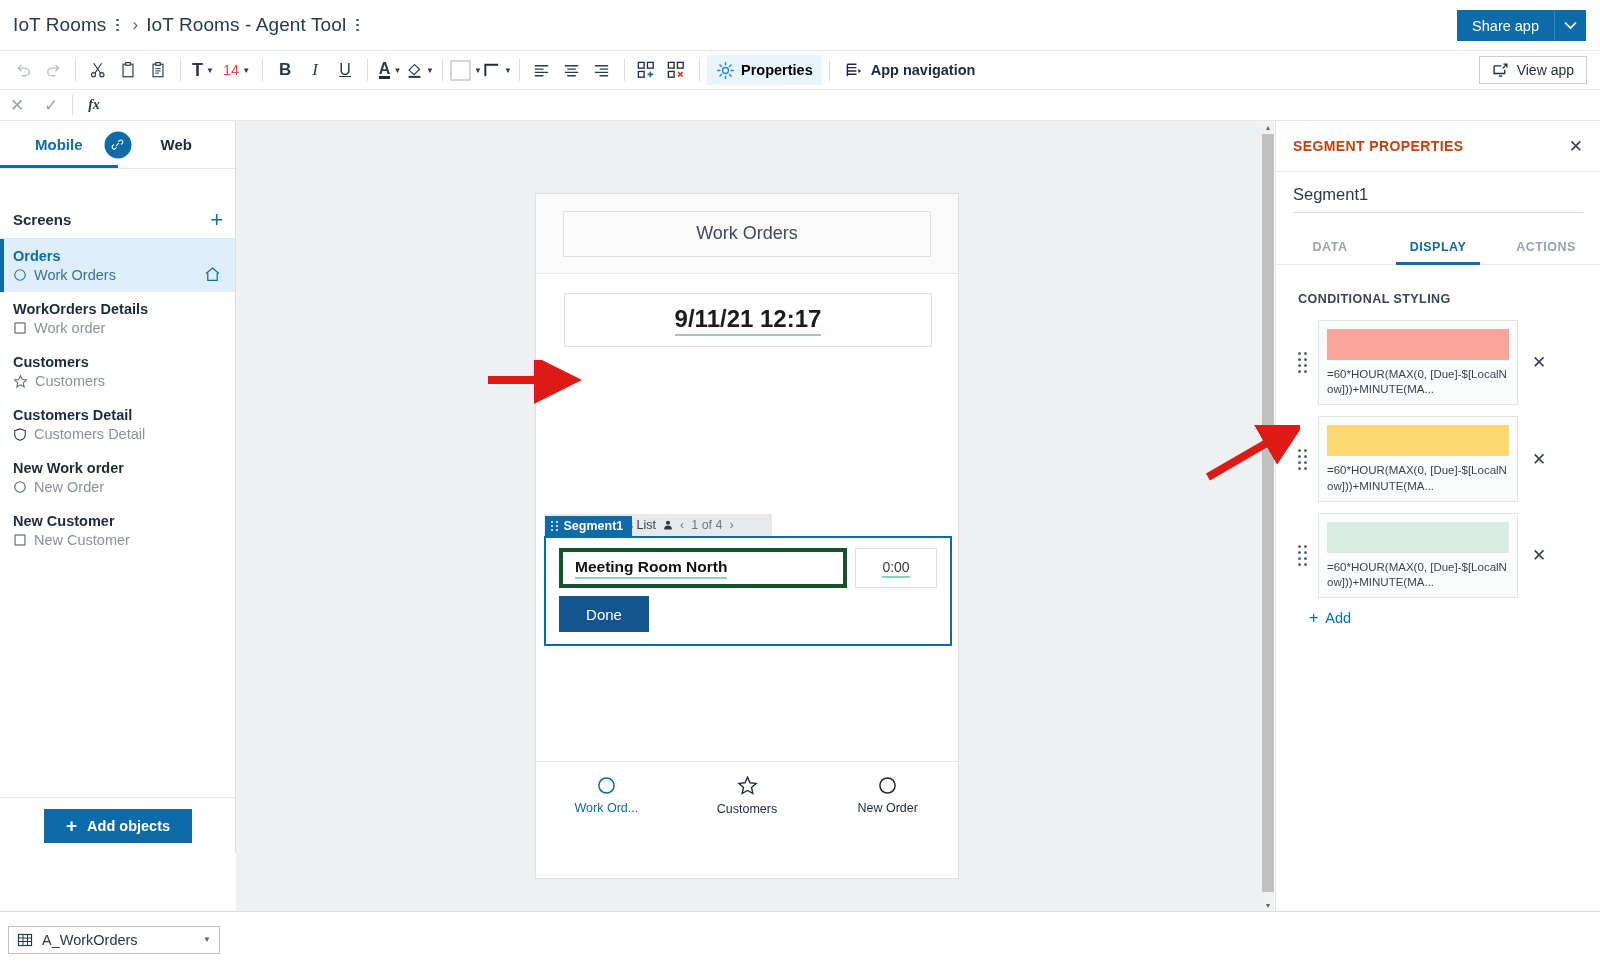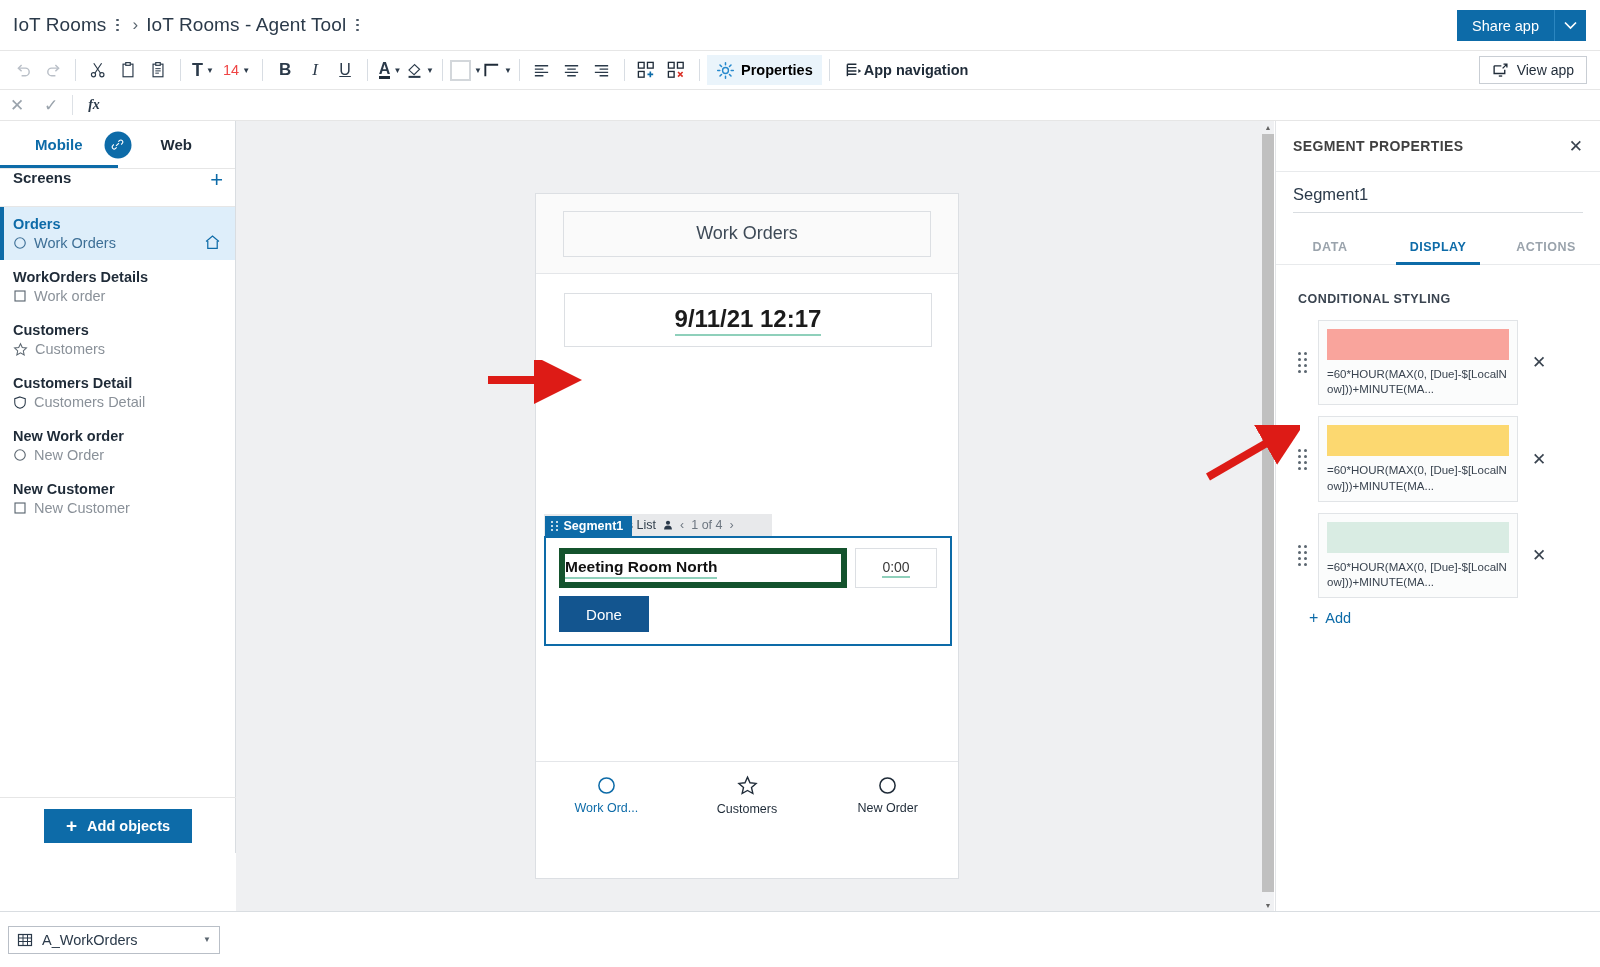--- a/index.html
+++ b/index.html
@@ -54,21 +54,21 @@
   .tb-sep { width: 1px; height: 22px; background: #d8dde3; margin: 0 7px; }
   .tb-caret { font-size: 8px; color: #2b3a4a; margin-left: 3px; }
   .tb-label { font-size: 14.5px; color: #ef4444; }
   .tb-grey { color: #b9bfc7 !important; }
   .props-btn {
     background: #eaf4fb; color: #000000; height: 30px; padding: 0 9px;
     display: flex; align-items: center; gap: 6px; cursor: pointer;
     border: none; font-family: inherit; font-size: 14.5px; font-weight: 600;
   }
   .nav-btn {
-    height: 30px; padding: 0 8px; display: flex; align-items: center; gap: 0;
+    height: 30px; padding: 0 8px; display: flex; align-items: center; gap: 7px;
     cursor: pointer; background: none; border: none; font-family: inherit;
     font-size: 14.5px; color: #1f2b38; font-weight: 600;
   }
   .viewapp-btn {
     position: absolute; right: 13px; top: 5px; height: 28px; padding: 0 12px;
     display: flex; align-items: center; gap: 8px; cursor: pointer;
     background: #fff; border: 1px solid #c9ced4; font-family: inherit;
     font-size: 14px; color: #1f2b38;
   }
 
@@ -107,22 +107,22 @@
   .plat-underline {
     position: absolute; left: 0; bottom: 0; width: 118px; height: 3px; background: #0d6ba8;
   }
   .link-chip {
     position: absolute; left: 50%; top: 50%; transform: translate(-50%,-50%);
     width: 27px; height: 27px; border-radius: 50%; background: #0d6ba8;
     display: flex; align-items: center; justify-content: center; cursor: pointer;
     z-index: 3;
   }
   .screens-head {
-    height: 38px; display: flex; align-items: flex-start; justify-content: space-between;
-    padding: 0 12px 0 13px; border-bottom: 1px solid #e6e6e6;
+    height: 38px; display: flex; align-items: center; justify-content: space-between;
+    padding: 0 12px 0 13px; border-bottom: 1px solid #e6e6e6; margin-top: 32px;
   }
   .screens-title { font-size: 15px; font-weight: bold; color: #1f2b38; }
   .plus-btn { font-size: 22px; color: #0d6ba8; cursor: pointer; line-height: 1;
               font-weight: 300; }
   .screen-item {
     padding: 9px 12px 9px 13px; cursor: pointer; position: relative;
   }
   .screen-item.active { background: #deeefa; }
   .screen-item.active::before {
     content: ''; position: absolute; left: 0; top: 0; bottom: 0; width: 4px; background: #0d6ba8;
@@ -185,21 +185,21 @@
     height: 20px; display: flex; align-items: center; gap: 6px; padding: 0 9px 0 6px;
     font-size: 12.5px; font-weight: bold; z-index: 5; cursor: pointer;
   }
   .segment-box {
     position: absolute; left: 8px; top: 262px; width: 408px; height: 110px;
     border: 2px solid #0d6ba8; background: #fff;
   }
   .seg-inner { position: absolute; inset: 5px; }
   .row1 { position: absolute; left: 8px; top: 5px; right: 8px; height: 40px; display: flex; gap: 8px; }
   .name-field {
-    flex: 1; border: 6px solid #14532d; display: flex; align-items: center; padding-left: 0; text-align: center;
+    flex: 1; border: 4px solid #14532d; display: flex; align-items: center; padding-left: 12px; text-align: center;
   }
   .name-text { font-size: 15.5px; font-weight: bold; color: #111;
                border-bottom: 2px solid #8fd0bb; padding-bottom: 1px; }
   .time-field {
     width: 82px; border: 1px solid #dcdfe3; display: flex; align-items: center;
     justify-content: center;
   }
   .time-text { font-size: 14px; color: #3a3a3a; border-bottom: 2px solid #8fd0bb; padding-bottom: 1px; }
   .row2 { position: absolute; left: 8px; top: 53px; right: 8px; height: 36px; display: flex; gap: 8px; }
   .due-bar {
@@ -239,21 +239,21 @@
 
   
   .rightpanel {
     position: absolute; top: 121px; left: 1275px; width: 325px; height: 790px;
     background: #fff; border-left: 1px solid #e2e4e7;
   }
   .rp-head {
     height: 51px; display: flex; align-items: center; justify-content: space-between;
     padding: 0 17px; border-bottom: 1px solid #e8eaec;
   }
-  .rp-title { font-size: 14px; font-weight: bold; letter-spacing: .4px; color: #404040; }
+  .rp-title { font-size: 14px; font-weight: bold; letter-spacing: .4px; color: #c2410c; }
   .rp-close { font-size: 17px; color: #3a4450; cursor: pointer; line-height: 1; }
   .rp-namewrap { padding: 13px 17px 0 17px; }
   .rp-name {
     width: 100%; border: none; border-bottom: 1px solid #d9dde1; outline: none;
     font-family: inherit; font-size: 16.5px; color: #2b3a4a; padding-bottom: 8px;
     background: transparent;
   }
   .rp-tabs { display: flex; margin-top: 18px; border-bottom: 1px solid #e8eaec; }
   .rp-tab {
     flex: 1; text-align: center; font-size: 12.5px; font-weight: bold; letter-spacing: .5px;

